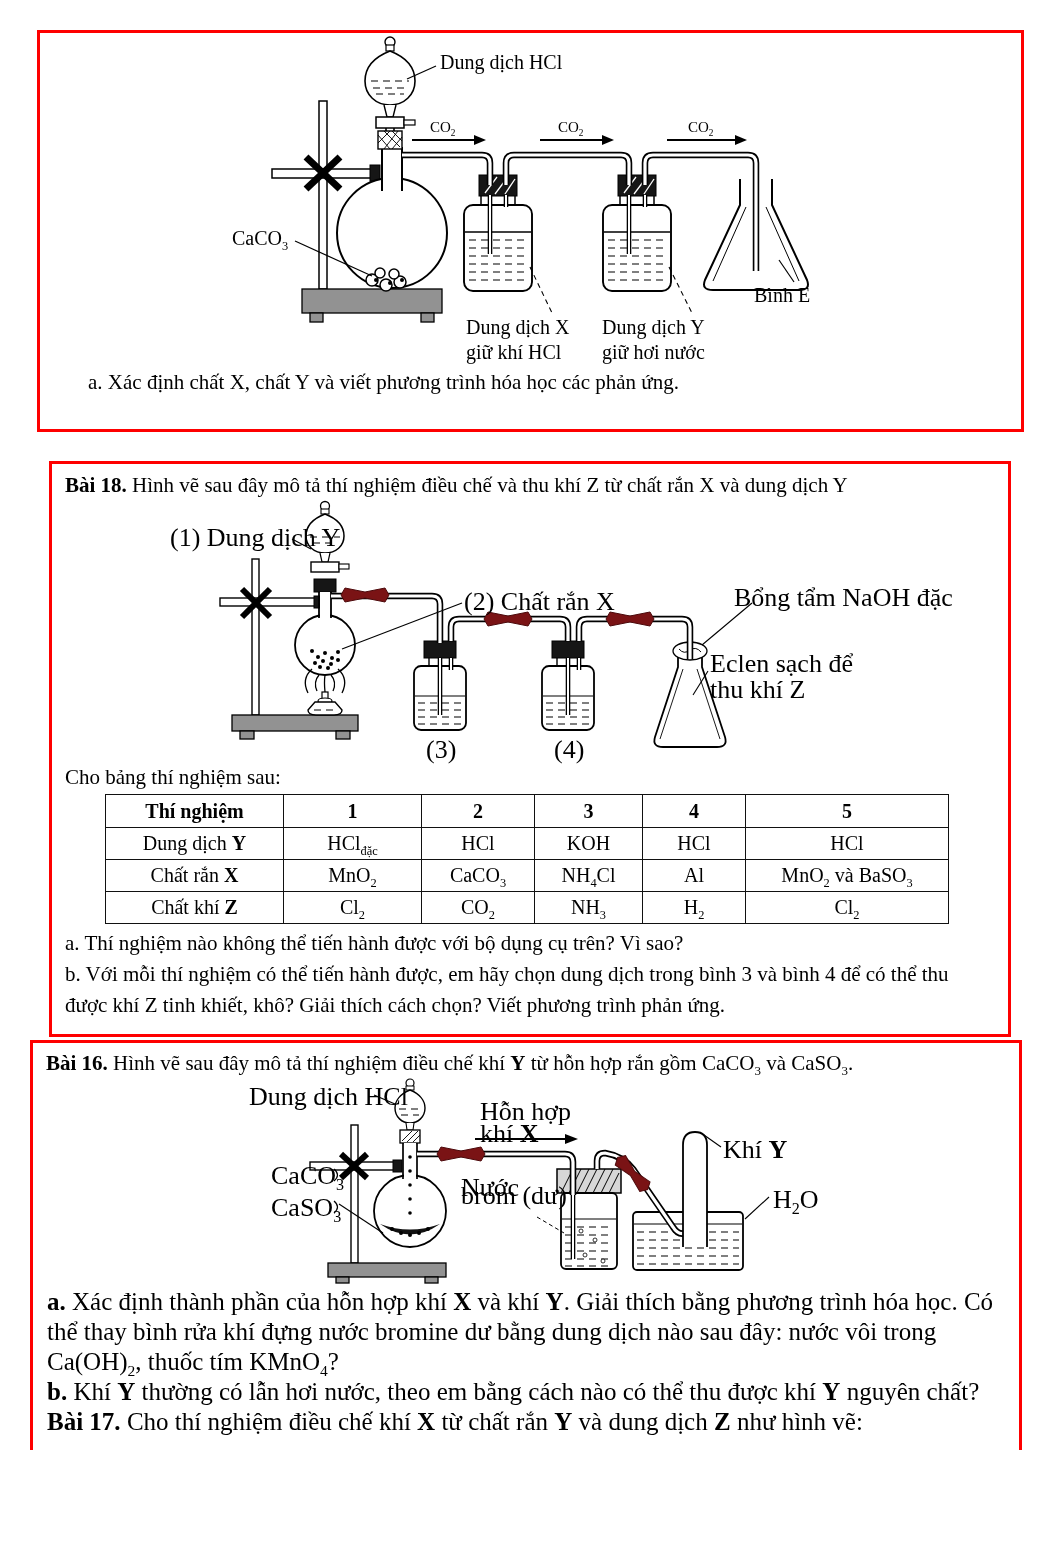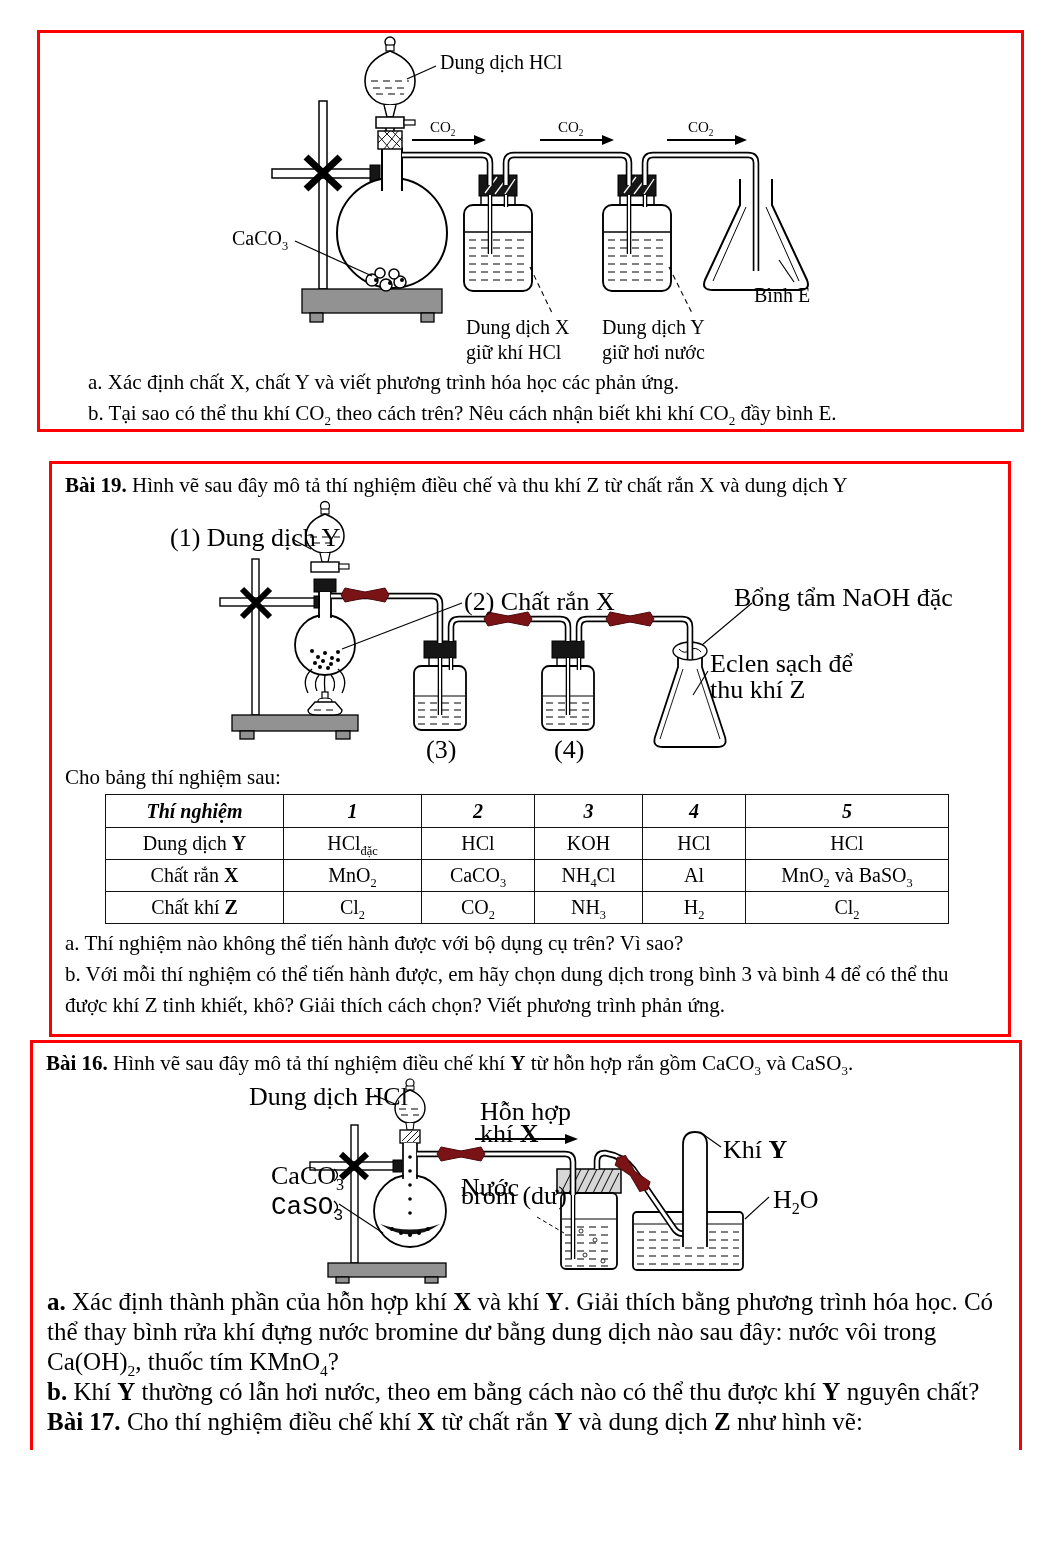--- a/index.html
+++ b/index.html
@@ -18,21 +18,21 @@
   .lbl.small{font-size:15px;}
   .lbl.d2{font-size:26px;}
   .lbl.center{white-space:normal;}
   .q{font-size:21px;line-height:31px;margin:0 14px 0 48px;}
   .q3{font-size:25px;line-height:30px;margin:0 10px 0 14px;}
   .title-line{font-size:21px;line-height:28px;margin:7px 10px 0 13px;}
   .intro{font-size:21px;margin:2px 0 4px 13px;}
   sub{font-size:0.62em;line-height:0;}
   table.exp{border-collapse:collapse;margin:2px 0 4px 53px;font-size:20px;}
   table.exp th,table.exp td{border:1.6px solid #111;text-align:center;padding:0 4px;height:31px;}
-  table.exp th{height:32px;font-weight:bold;font-style:italic;}
+  table.exp th{height:32px;font-weight:bold;}
   .ln{stroke:#000;fill:none;}
   .po{stroke:#000;stroke-width:6.5;fill:none;}
   .pi{stroke:#fff;stroke-width:3.2;fill:none;}
   .to{stroke:#000;stroke-width:4.6;fill:none;}
   .ti{stroke:#fff;stroke-width:2;fill:none;}
   .dash{stroke:#000;stroke-width:1.2;stroke-dasharray:7 5;fill:none;}
   .gray{fill:#929292;stroke:#000;stroke-width:1.3;}
   .wht{fill:#fff;stroke:#000;}
   .blk{fill:#161616;stroke:#000;}
   .maroon{fill:#7a1315;stroke:#4d0a0c;stroke-width:1;}
@@ -174,25 +174,24 @@
     <div class="lbl small" style="left:390px;top:86px;">CO<sub>2</sub></div>
     <div class="lbl small" style="left:518px;top:86px;">CO<sub>2</sub></div>
     <div class="lbl small" style="left:648px;top:86px;">CO<sub>2</sub></div>
     <div class="lbl center" style="left:426px;top:283px;width:130px;">Dung dịch X</div>
     <div class="lbl center" style="left:426px;top:308px;width:130px;">giữ khí HCl</div>
     <div class="lbl center" style="left:562px;top:283px;width:140px;">Dung dịch Y</div>
     <div class="lbl center" style="left:562px;top:308px;width:140px;">giữ hơi nước</div>
     <div class="lbl" style="left:714px;top:251px;">Bình E</div>
   </div>
   <div class="q" style="margin-top:4px;">a. Xác định chất X, chất Y và viết phương trình hóa học các phản ứng.</div>
-  <div class="q">b. Tại sao có thể thu khí CO<sub>2</sub> theo cách trên? Nêu cách nhận biết khi khí CO<sub>2</sub> đầy bình E.</div>
 </div>
 
 <div class="box" id="box2">
-  <div class="title-line"><b>Bài 19.</b> Hình vẽ sau đây mô tả thí nghiệm điều chế và thu khí Z từ chất rắn X và dung dịch Y</div>
+  <div class="title-line"><b>Bài 18.</b> Hình vẽ sau đây mô tả thí nghiệm điều chế và thu khí Z từ chất rắn X và dung dịch Y</div>
   <div class="diagram" style="height:264px;">
     <svg width="956" height="264" viewBox="0 0 956 264">
       <g>
         <rect class="wht" x="200" y="60" width="7" height="156" stroke-width="1.4"></rect>
         <rect class="wht" x="168" y="99" width="105" height="8" stroke-width="1.4"></rect>
         <line x1="190" y1="90" x2="218" y2="118" stroke="#000" stroke-width="6"></line>
         <line x1="190" y1="118" x2="218" y2="90" stroke="#000" stroke-width="6"></line>
         <rect class="blk" x="262" y="97" width="9" height="12"></rect>
         <rect class="gray" x="180" y="216" width="126" height="16"></rect>
         <rect class="gray" x="188" y="232" width="14" height="8"></rect>
@@ -463,21 +462,21 @@
         <line class="ln" x1="504" y1="140" x2="531" y2="156" stroke-width="1" stroke-dasharray="4 3"></line>
         <line class="ln" x1="688" y1="70" x2="671" y2="58" stroke-width="1.1"></line>
         <line class="ln" x1="736" y1="120" x2="712" y2="142" stroke-width="1.1"></line>
       </g>
     </svg>
     <div class="lbl d2" style="left:216px;top:5px;">Dung dịch HCl</div>
     <div class="lbl d2" style="left:447px;top:20px;">Hỗn hợp</div>
     <div class="lbl d2" style="left:447px;top:42px;">khí <b>X</b></div>
     <div class="lbl d2" style="left:690px;top:58px;">Khí <b>Y</b></div>
     <div class="lbl d2" style="left:238px;top:84px;">CaCO<sub>3</sub></div>
-    <div class="lbl d2" style="left:238px;top:116px;font-family:Liberation Mono, monospace;">CaSO<sub>3</sub></div>
+    <div class="lbl d2" style="left:238px;top:116px;">CaSO<sub>3</sub></div>
     <div class="lbl d2" style="left:428px;top:96px;">Nước</div>
     <div class="lbl d2" style="left:428px;top:104px;">brom (dư)</div>
     <div class="lbl d2" style="left:740px;top:108px;">H<sub>2</sub>O</div>
   </div>
   <div class="q3"><b>a.</b> Xác định thành phần của hỗn hợp khí <b>X</b> và khí <b>Y</b>. Giải thích bằng phương trình hóa học. Có thể thay bình rửa khí đựng nước bromine dư bằng dung dịch nào sau đây: nước vôi trong Ca(OH)<sub>2</sub>, thuốc tím KMnO<sub>4</sub>?</div>
   <div class="q3"><b>b.</b> Khí <b>Y</b> thường có lẫn hơi nước, theo em bằng cách nào có thể thu được khí <b>Y</b> nguyên chất?</div>
   <div class="q3"><b>Bài 17.</b>  Cho thí nghiệm điều chế khí <b>X</b> từ chất rắn <b>Y</b> và dung dịch <b>Z</b> như hình vẽ:</div>
 </div>
 
 </body></html>

